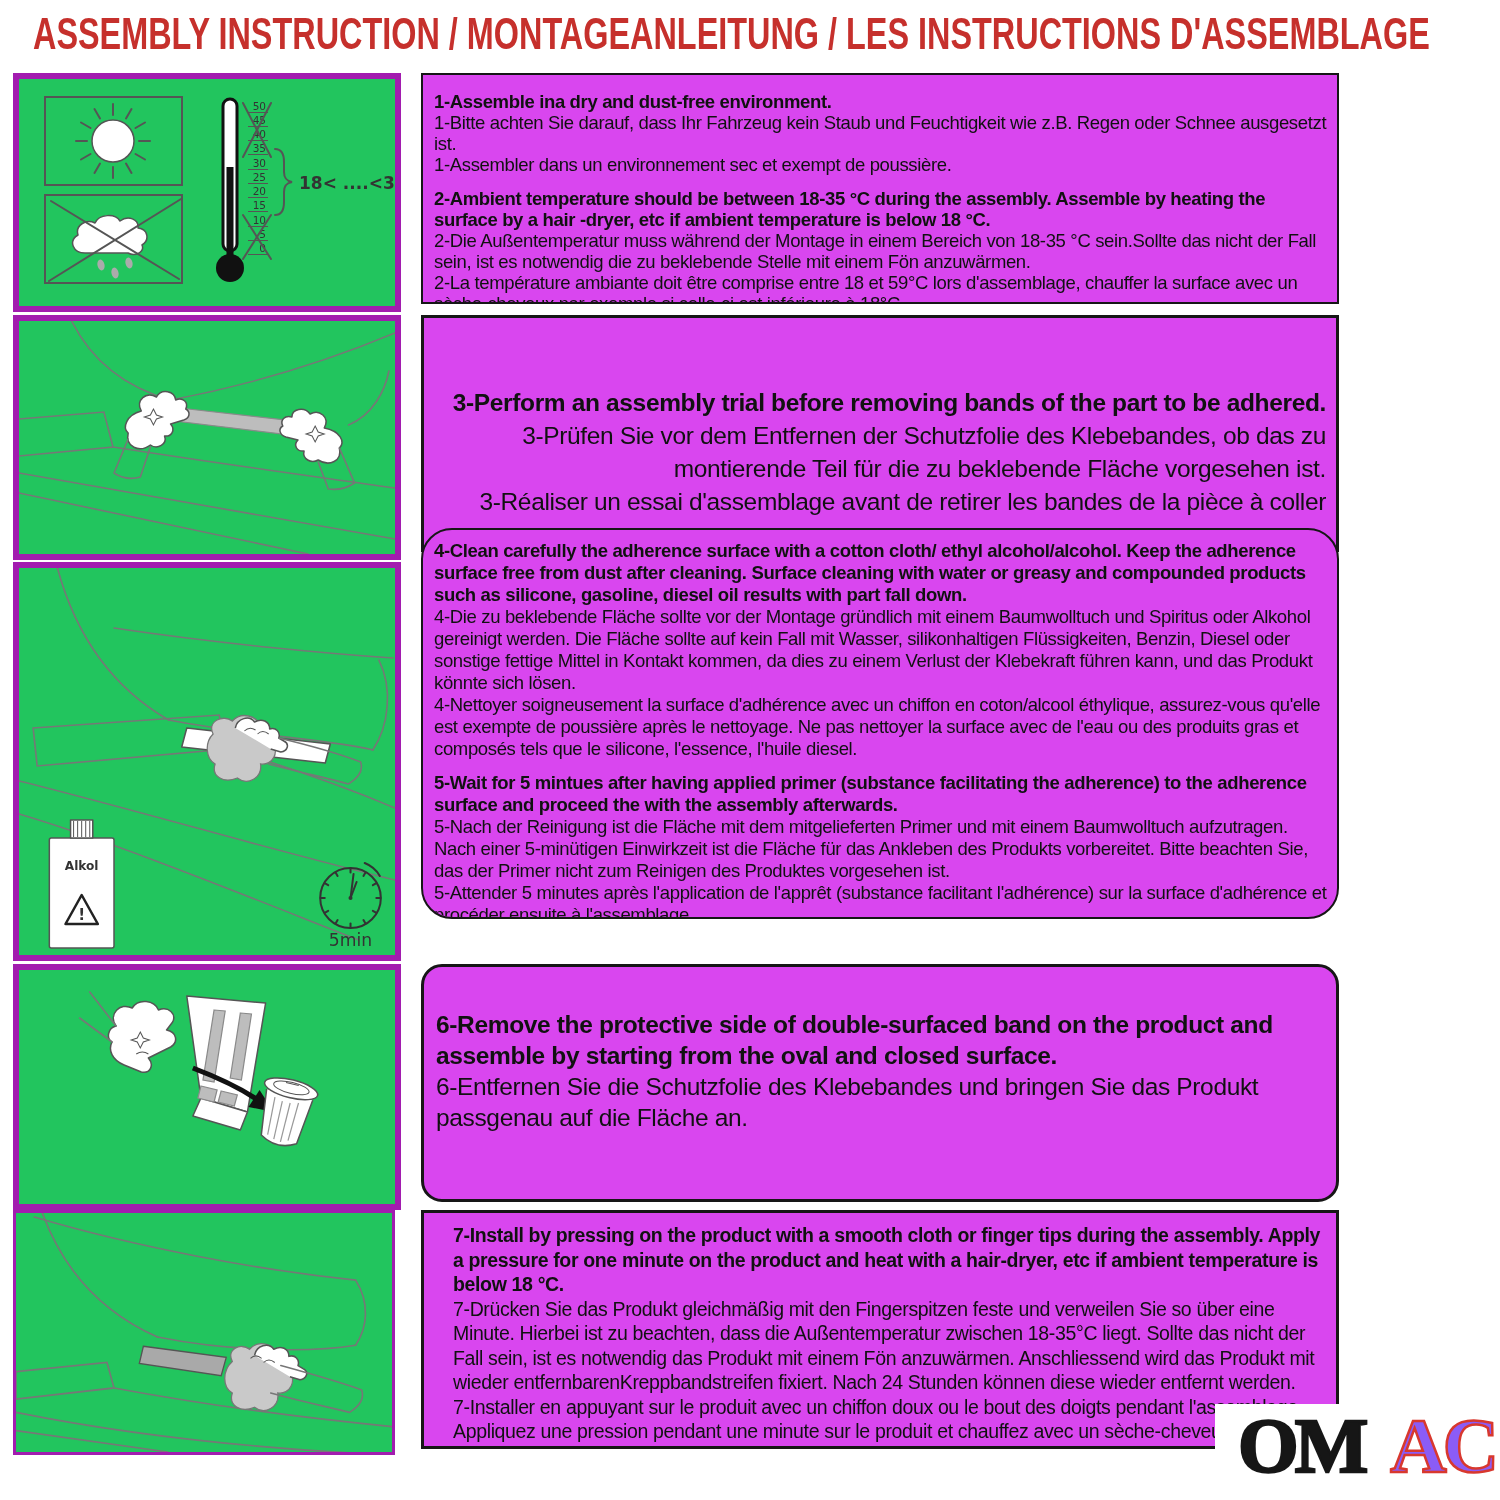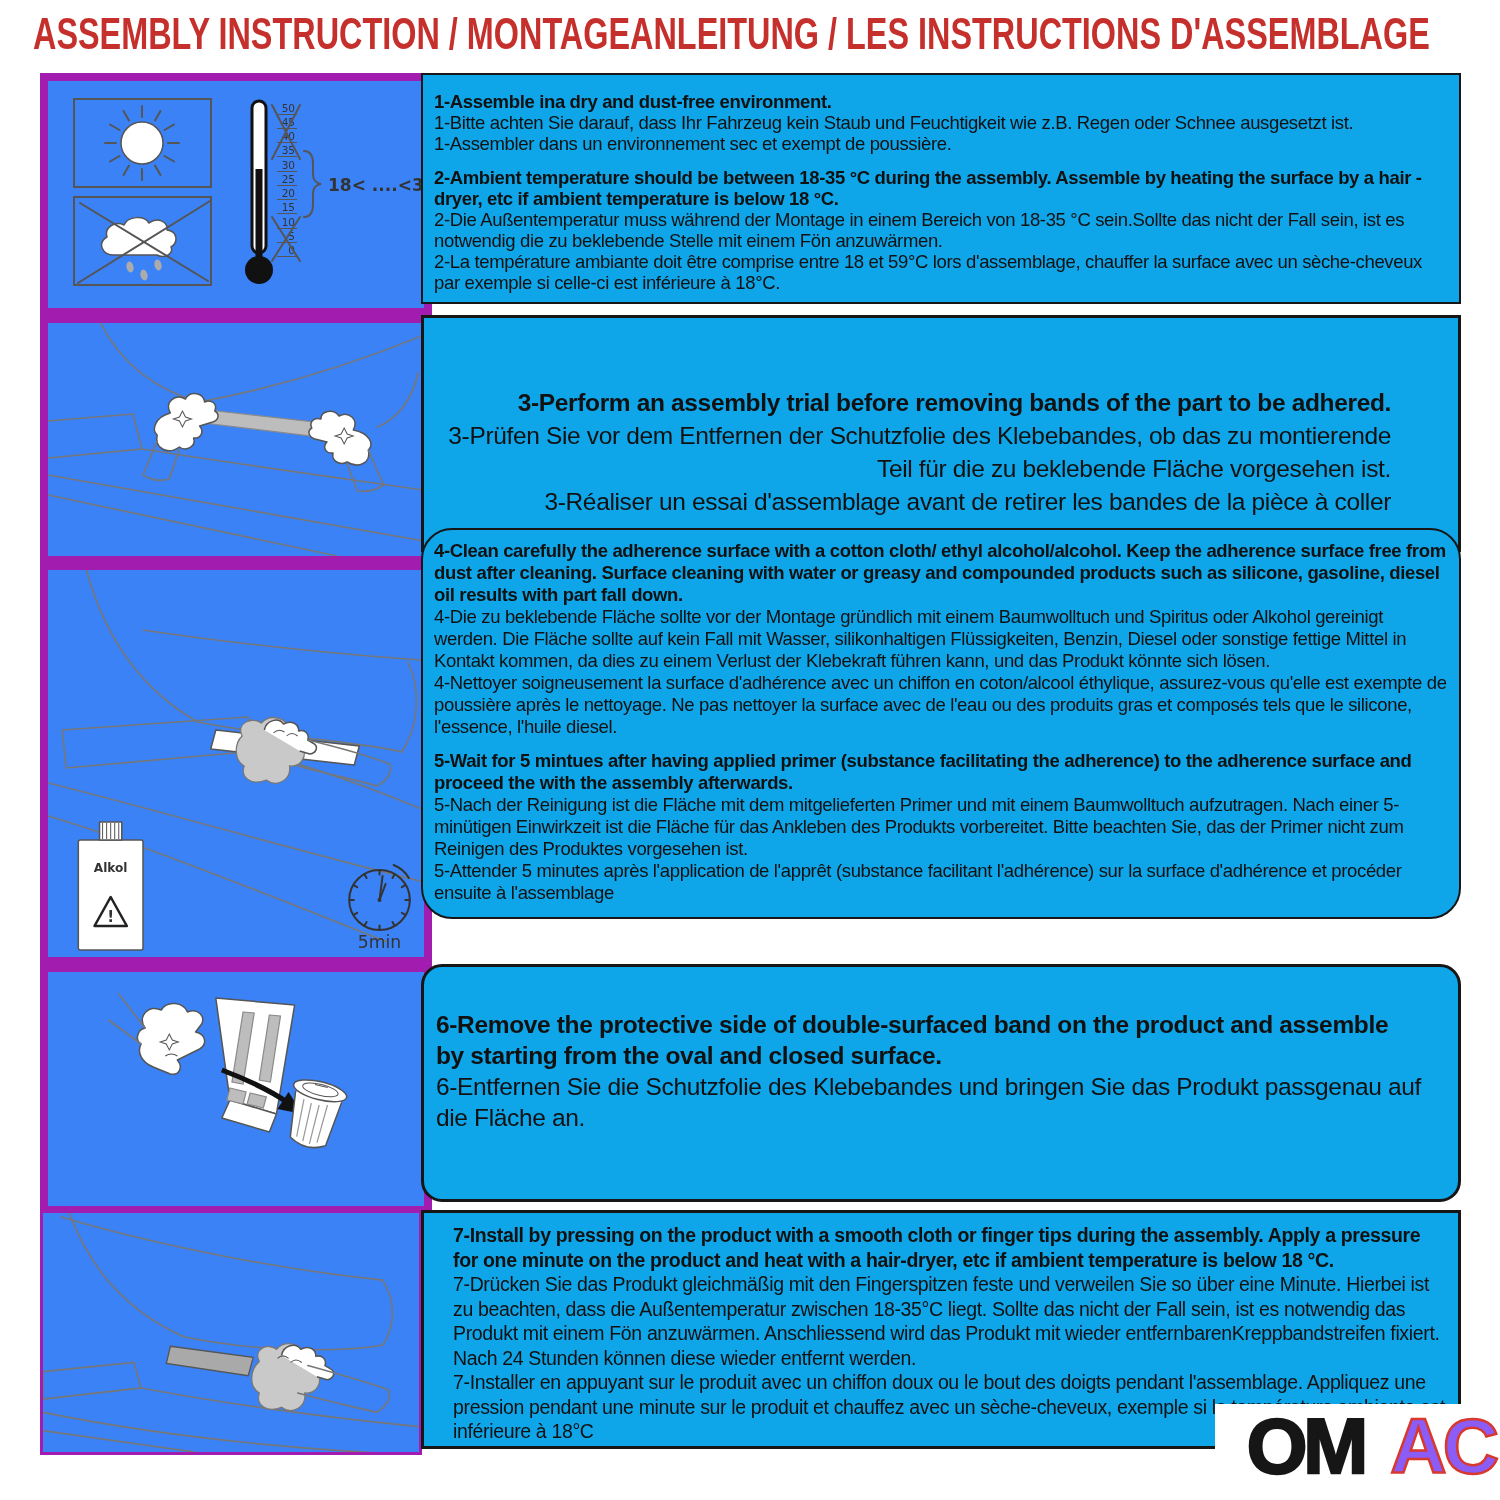--- a/index.html
+++ b/index.html
@@ -1,22 +1,22 @@
 <!DOCTYPE html>
 <html><head>
 <meta charset="utf-8">
 <style>
   html,body{margin:0;padding:0;background:#fff;}
   body{width:1500px;height:1500px;position:relative;overflow:hidden;
        font-family:"Liberation Sans",sans-serif;color:#111;}
   .abs{position:absolute;}
   #title{left:33px;top:8px;white-space:nowrap;font-weight:bold;font-size:45px;
          transform:scaleX(0.72);transform-origin:left top;letter-spacing:0;}
-  .lbox{left:40px;width:376px;border:8px solid #a21caf;background:#3b82f6;overflow:hidden;}
-  .rbox{left:421px;width:1040px;border:2px solid #161616;background:#0ea5e9;overflow:hidden;box-sizing:border-box;}
+  .lbox{left:13px;width:376px;border:6px solid #a21caf;background:#22c55e;overflow:hidden;}
+  .rbox{left:421px;width:918px;border:2px solid #161616;background:#d946ef;overflow:hidden;box-sizing:border-box;}
   .thick{border-width:3px;}
   .rbox p{margin:0;letter-spacing:-0.35px;}
   .b{font-weight:bold;}
   .r1 p{font-size:18.5px;line-height:21px;max-width:1005px;}
   .r1{padding:16px 10px 0 11px;}
   .r2 p{font-size:24.5px;line-height:33px;max-width:955px;}
   .r2{padding:68px 10px 0 12px;}
   .r3 p{font-size:18.5px;line-height:22px;max-width:1015px;}
   .r3{padding:10px 10px 0 11px;}
   .r4 p{font-size:24.5px;line-height:31px;max-width:985px;}
@@ -30,21 +30,21 @@
   .s2{fill:#fff;stroke:#555;stroke-width:1.5;stroke-linejoin:round;}
   .g1{fill:#bdbdbd;stroke:#8a8a8a;stroke-width:1.2;}
   .g2{fill:#c9c9c9;stroke:#777;stroke-width:1.3;}
   .g3{fill:#a9a9a9;stroke:#555;stroke-width:1.3;}
   .blk{fill:#111;stroke:none;}
   .thin{fill:none;stroke:#555;stroke-width:1;}
   .tk{stroke:#333;stroke-width:2;fill:none;stroke-linecap:round;}
   .txt{font-family:"DejaVu Sans","Liberation Sans",sans-serif;fill:#333;}
   #logo{left:1215px;top:1404px;width:280px;height:84px;background:#fff;z-index:5;
         display:flex;align-items:center;justify-content:flex-end;
-        font-family:Liberation Sans, sans-serif;font-weight:bold;font-size:78px;
+        font-family:Liberation Serif, serif;font-weight:bold;font-size:78px;
         letter-spacing:-4px;line-height:84px;}
   #logo .om{color:#161616;-webkit-text-stroke:2.5px #161616;}
   #logo .ac{color:#8b5cf6;padding-left:26px;-webkit-text-stroke:2.5px #d8382e;}
 </style>
 </head>
 <body>
 
 <div id="title" class="abs" style="color:#c6302c;">ASSEMBLY INSTRUCTION / MONTAGEANLEITUNG / LES INSTRUCTIONS D'ASSEMBLAGE</div>
 
 <div class="abs lbox" style="top:73px;height:227px;">

